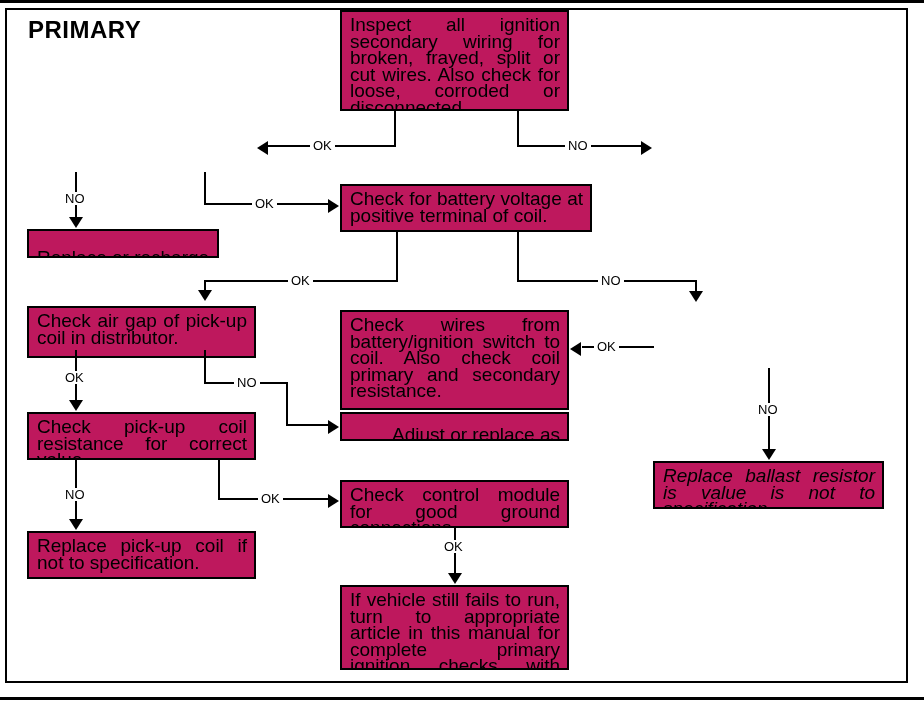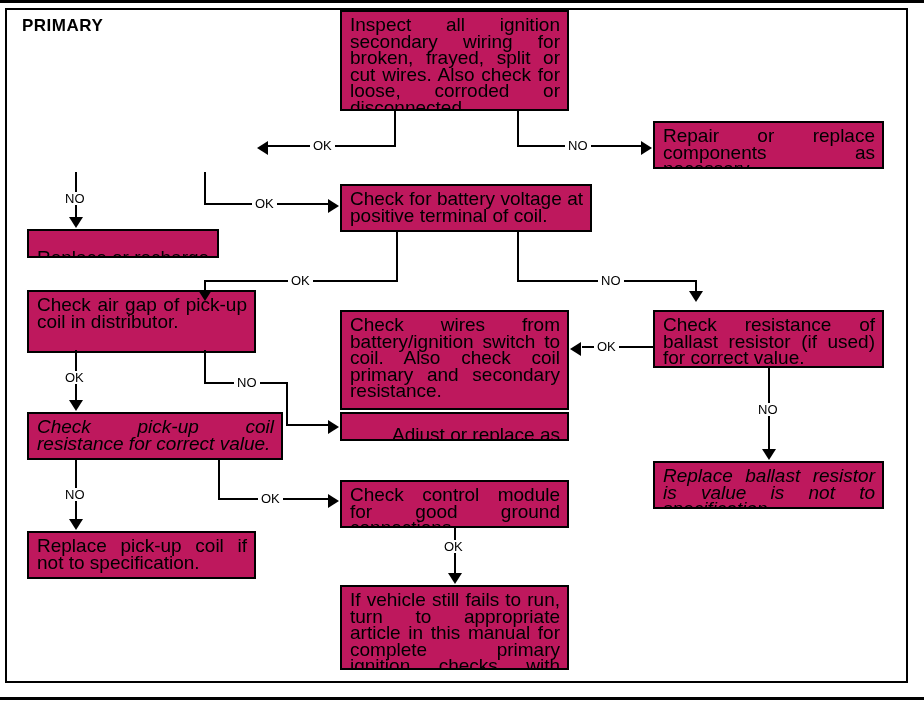--- a/index.html
+++ b/index.html
@@ -41,23 +41,23 @@
     left: 5px;
     top: 8px;
     width: 903px;
     height: 675px;
     border: 2px solid #000;
     box-sizing: border-box;
     background: #fff;
   }
   .title {
     position: absolute;
-    left: 22px;
+    left: 28px;
     top: 16px;
-    font-size: 17px;
+    font-size: 24px;
     font-weight: bold;
     letter-spacing: 0.5px;
     color: #000;
   }
   
   .box {
     position: absolute;
     box-sizing: border-box;
     border: 2px solid #000;
     background: #be185d;
@@ -120,33 +120,31 @@
   <div class="top-rule"></div>
   <div class="bottom-rule"></div>
 
   <div class="frame"></div>
 
   <div class="title">PRIMARY</div>
 
   <div class="box" style="left:340px; top:10px; width:229px; height:101px;">Inspect all ignition secondary wiring for broken, frayed, split or cut wires. Also check for loose, corroded or disconnected connectors.</div>
 
 
-  <div class="box" style="left:653px; top:121px; width:231px; height:48px;">Repair or replace components as necessary.</div>
 
   <div class="box single" style="left:27px; top:229px; width:192px; height:29px; padding-top:19px;">Replace or recharge battery.</div>
 
   <div class="box" style="left:340px; top:184px; width:252px; height:48px;">Check for battery voltage at positive terminal of coil.</div>
 
-  <div class="box" style="left:27px; top:290px; width:229px; height:63px;">Check air gap of pick-up coil in distributor.</div>
+  <div class="box" style="left:27px; top:306px; width:229px; height:52px;">Check air gap of pick-up coil in distributor.</div>
 
   <div class="box" style="left:340px; top:310px; width:229px; height:100px;">Check wires from battery/ignition switch to coil. Also check coil primary and secondary resistance.</div>
 
-  <div class="box" style="left:653px; top:310px; width:231px; height:58px;">Check resistance of ballast resistor (if used) for correct value.</div>
-
-  <div class="box" style="left:27px; top:412px; width:256px; height:48px;font-style:italic;">Check pick-up coil resistance for correct value.</div>
+
+  <div class="box" style="left:27px; top:412px; width:229px; height:48px;">Check pick-up coil resistance for correct value.</div>
 
   <div class="box single" style="left:340px; top:412px; width:229px; height:29px; padding-top:13px;text-align:right;">Adjust or replace as necessary.</div>
 
   <div class="box" style="left:653px; top:461px; width:231px; height:48px;font-style:italic;">Replace ballast resistor is value is not to specification.</div>
 
   <div class="box" style="left:340px; top:480px; width:229px; height:48px;">Check control module for good ground connections.</div>
 
   <div class="box" style="left:340px; top:585px; width:229px; height:85px;">If vehicle still fails to run, turn to appropriate article in this manual for complete primary ignition checks with specifications.</div>
 
   <div class="box" style="left:27px; top:531px; width:229px; height:48px;">Replace pick-up coil if not to specification.</div>

